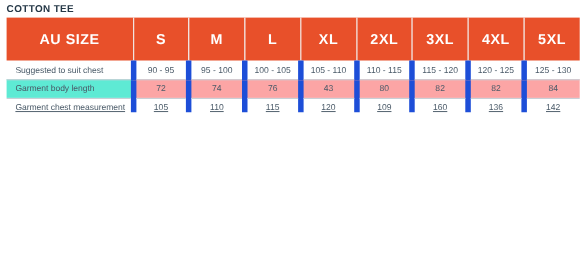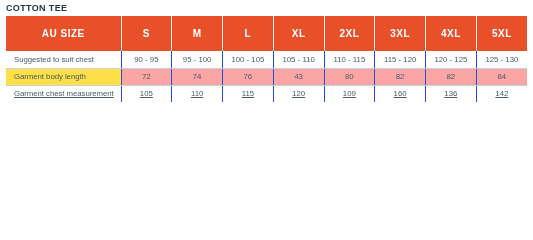--- a/index.html
+++ b/index.html
@@ -42,21 +42,21 @@
     border-collapse: collapse;
     table-layout: fixed;
   }
 
   .size-table col.label-col { width: 115px; }
   .size-table col.size-col  { width: 50.75px; }
 
   .size-table thead th {
     background: #E8502A;
     color: #ffffff;
-    font-size: 10px;
+    font-size: 13px;
     font-weight: bold;
     letter-spacing: 0.5px;
     text-align: center;
     height: 17px;
     padding: 12px;
     border-right: 1px solid #f2f2f2;
     box-sizing: border-box;
   }
   .size-table thead th:last-child {
     border-right: none;
@@ -65,21 +65,21 @@
     border-right: 1px solid #f2f2f2;
   }
 
   .size-table tbody td {
     height: 17px;
     padding: 0;
     font-size: 7.8px;
     color: #4a5a68;
     text-align: center;
     border-bottom: 1px solid #c9cfd6;
-    border-right: 1px solid #1d4ed8;
+    border-right: 5px solid #1d4ed8;
     box-sizing: border-box;
     white-space: nowrap;
   }
   .size-table tbody td:last-child {
     border-right: none;
   }
   .size-table tbody tr:last-child td {
     border-bottom: 1px solid #8e98a3;
     text-decoration: underline;
   }
@@ -92,21 +92,21 @@
     letter-spacing: -0.05px;
   }
 
   .size-table tbody tr.shaded td.row-label {
     background: #eceef0;
   }
   .size-table tbody tr.shaded td {
     background: #fca5a5;
   }
   .size-table tbody tr.shaded td.row-label {
-    background: #fde047;
+    background: #5eead4;
   }
 </style>
 </head>
 <body>
 
 <div class="sheet">
 
   <div class="title">COTTON TEE</div>
 
   <table class="size-table">

